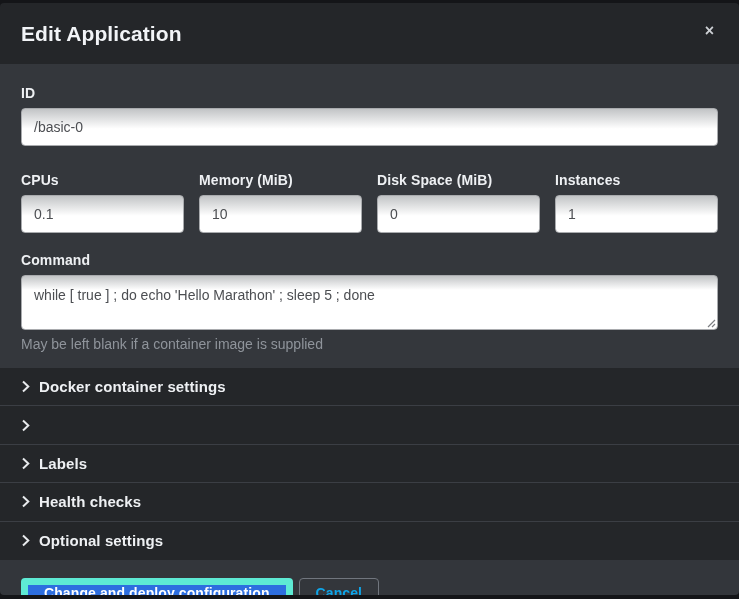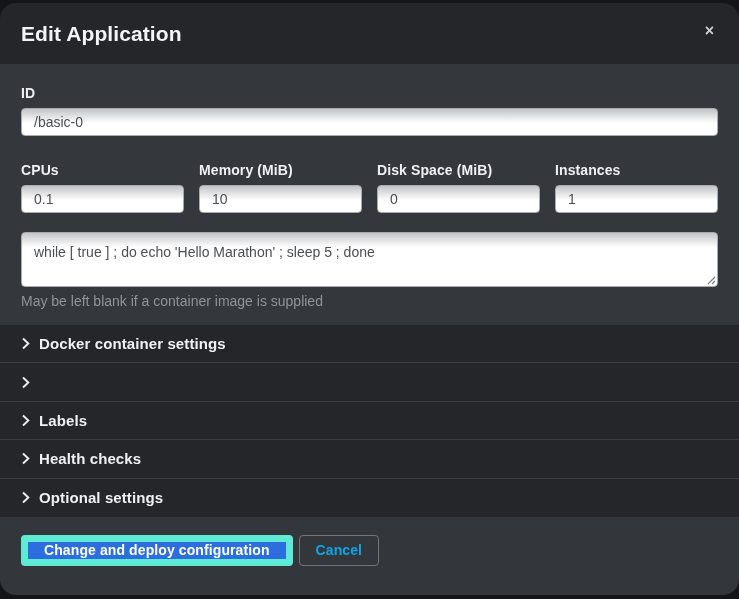--- a/index.html
+++ b/index.html
@@ -6,21 +6,21 @@
   html, body { width: 739px; height: 599px; }
   body {
     background: #141518;
     font-family: "Liberation Sans", "DejaVu Sans", sans-serif;
     overflow: hidden;
   }
   .modal {
     position: absolute;
     top: 3px; left: 0;
     width: 739px; height: 592px;
-    border-radius: 16px;
+    border-radius: 4px;
     overflow: hidden;
     display: flex;
     flex-direction: column;
   }
   
   .modal-header {
     height: 61px;
     background: #242629;
     display: flex;
     align-items: center;
@@ -52,21 +52,21 @@
   .field-label {
     display: block;
     color: #eef0f3;
     font-size: 14px;
     font-weight: 700;
     margin-bottom: 7px;
     letter-spacing: 0.1px;
   }
   .text-input {
     width: 100%;
-    height: 28px;
+    height: 38px;
     border: 1px solid #a9abae;
     border-radius: 4px;
     background: linear-gradient(#c2c4c6, #ffffff 55%);
     color: #4c4e52;
     font-size: 14px;
     font-family: "Liberation Sans", "DejaVu Sans", sans-serif;
     padding: 0 12px;
     outline: none;
   }
   .grid4 {
@@ -189,20 +189,21 @@
         <label class="field-label">Disk Space (MiB)</label>
         <input class="text-input" type="text" value="0" style="">
       </div>
       <div>
         <label class="field-label">Instances</label>
         <input class="text-input" type="text" value="1" style="">
       </div>
     </div>
 
     <div class="command-block">
+      <label class="field-label">Command</label>
       <div class="textarea-wrap">
         <textarea class="command-textarea" style="">while [ true ] ; do echo 'Hello Marathon' ; sleep 5 ; done</textarea>
         <svg class="resize-grip" width="10" height="10" viewBox="0 0 10 10">
           <path d="M9 2 L2 9 M9 6 L6 9" stroke="#7d7f83" stroke-width="1.2" fill="none"></path>
         </svg>
       </div>
       <div class="help-text">May be left blank if a container image is supplied</div>
     </div>
 
   </div>

